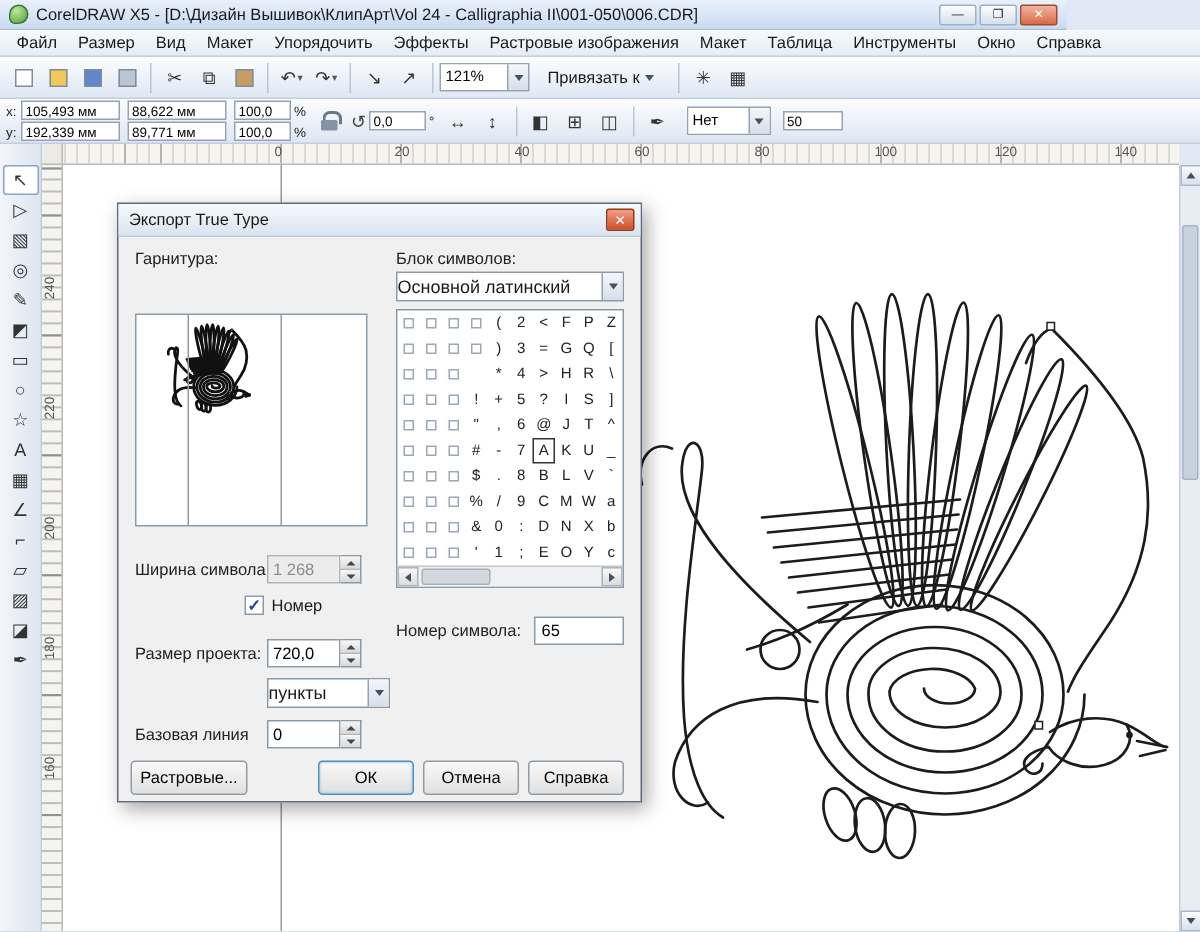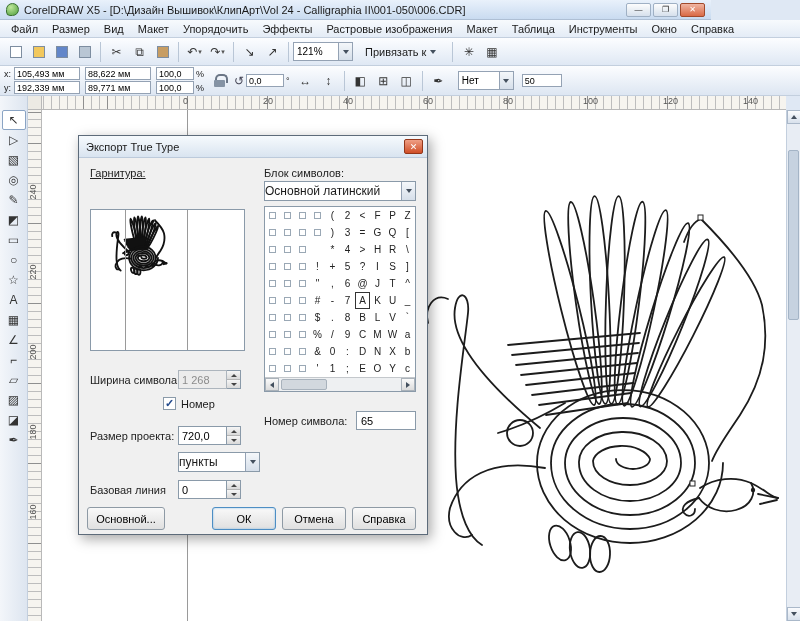--- a/index.html
+++ b/index.html
@@ -399,21 +399,21 @@
         <span class="tri-down"></span>
       </span>
   </div>
 
   <div class="dialog">
     <div class="dlg-title">
       <span>Экспорт True Type</span>
       <span class="dlg-close">✕</span>
     </div>
 
-    <span class="dlg-label" style="left:11px; top:31px;text-decoration:underline;">Гарнитура:</span>
+    <span class="dlg-label" style="left:11px; top:31px;">Гарнитура:</span>
 
     <div class="preview-box">
       <span class="pv-line" style="left:34px;"></span>
       <span class="pv-line" style="left:96px;"></span>
       <svg width="153" height="140" viewBox="0 0 153 140">
         <use href="#birdart" class="bird-mini" transform="translate(20,6) scale(0.155)"></use>
       </svg>
     </div>
 
     <span class="dlg-label" style="left:11px; top:238px;">Ширина символа:</span>
@@ -669,19 +669,19 @@
         <span class="gs-thumb"></span>
         <span class="gs-btn r">
             <span class="tri-right"></span>
           </span>
       </div>
     </div>
 
     <span class="dlg-label" style="left:185px; top:279px;">Номер символа:</span>
     <input class="txt-field" style="left: 277px; top: 275px; width: 60px; height: 19px;" value="65">
 
-    <button class="dlg-btn" style="left:8px; top:371px; width:78px;">Основной...</button>
+    <button class="dlg-btn" style="left:8px; top:371px; width:78px;">Растровые...</button>
     <button class="dlg-btn default" style="left:133px; top:371px; width:64px;">ОК</button>
     <button class="dlg-btn" style="left:203px; top:371px; width:64px;">Отмена</button>
     <button class="dlg-btn" style="left:273px; top:371px; width:64px;">Справка</button>
   </div>
 
 </div>
 
 </body></html>

